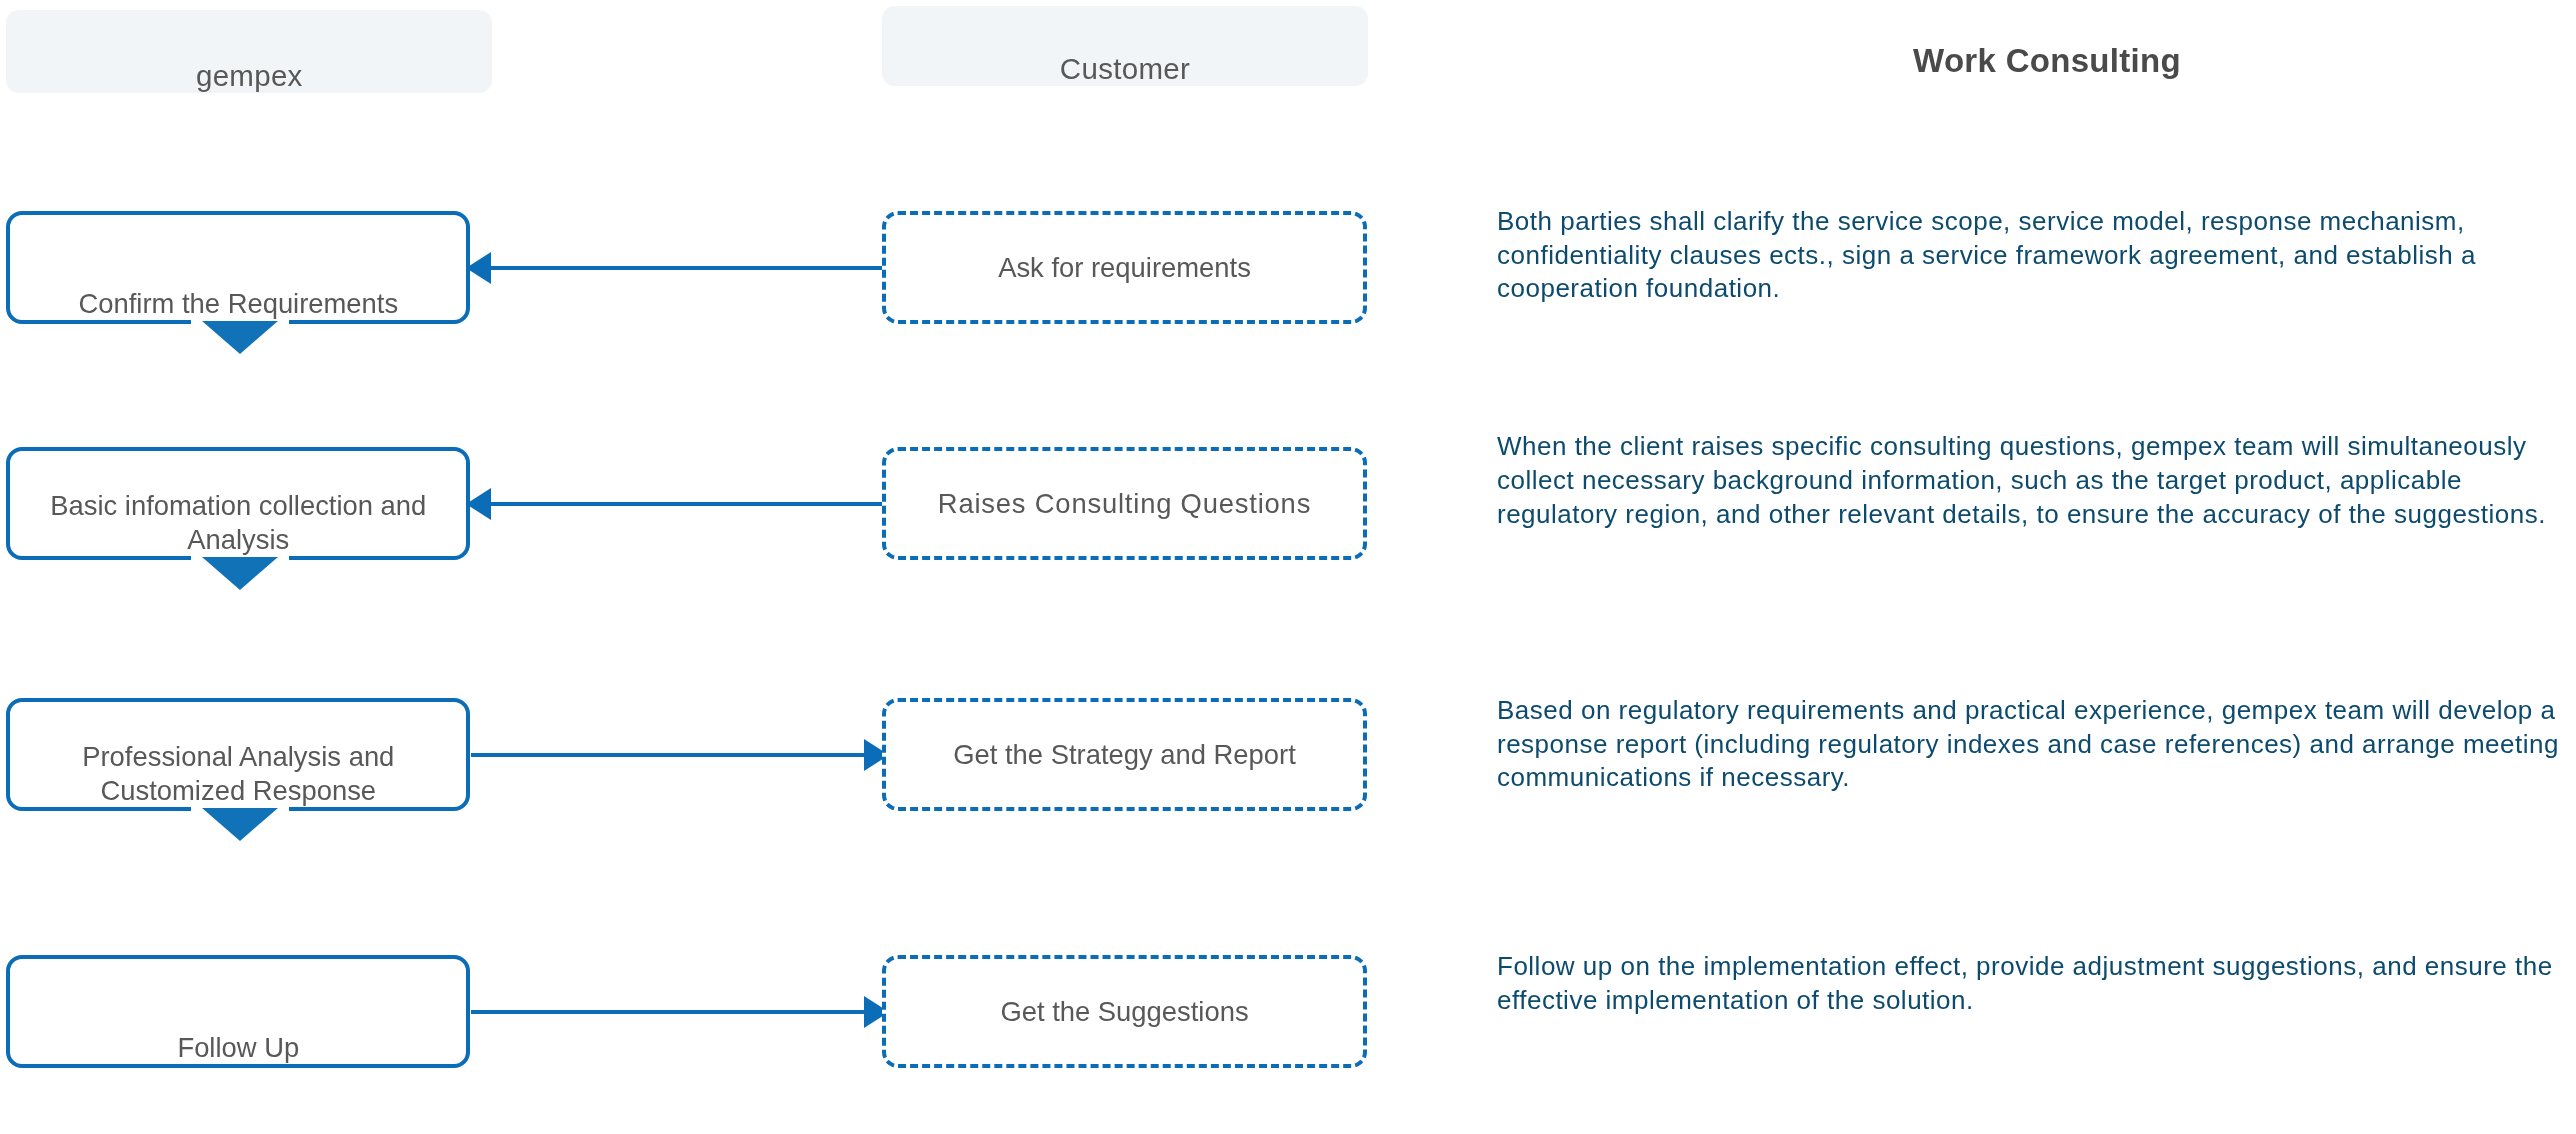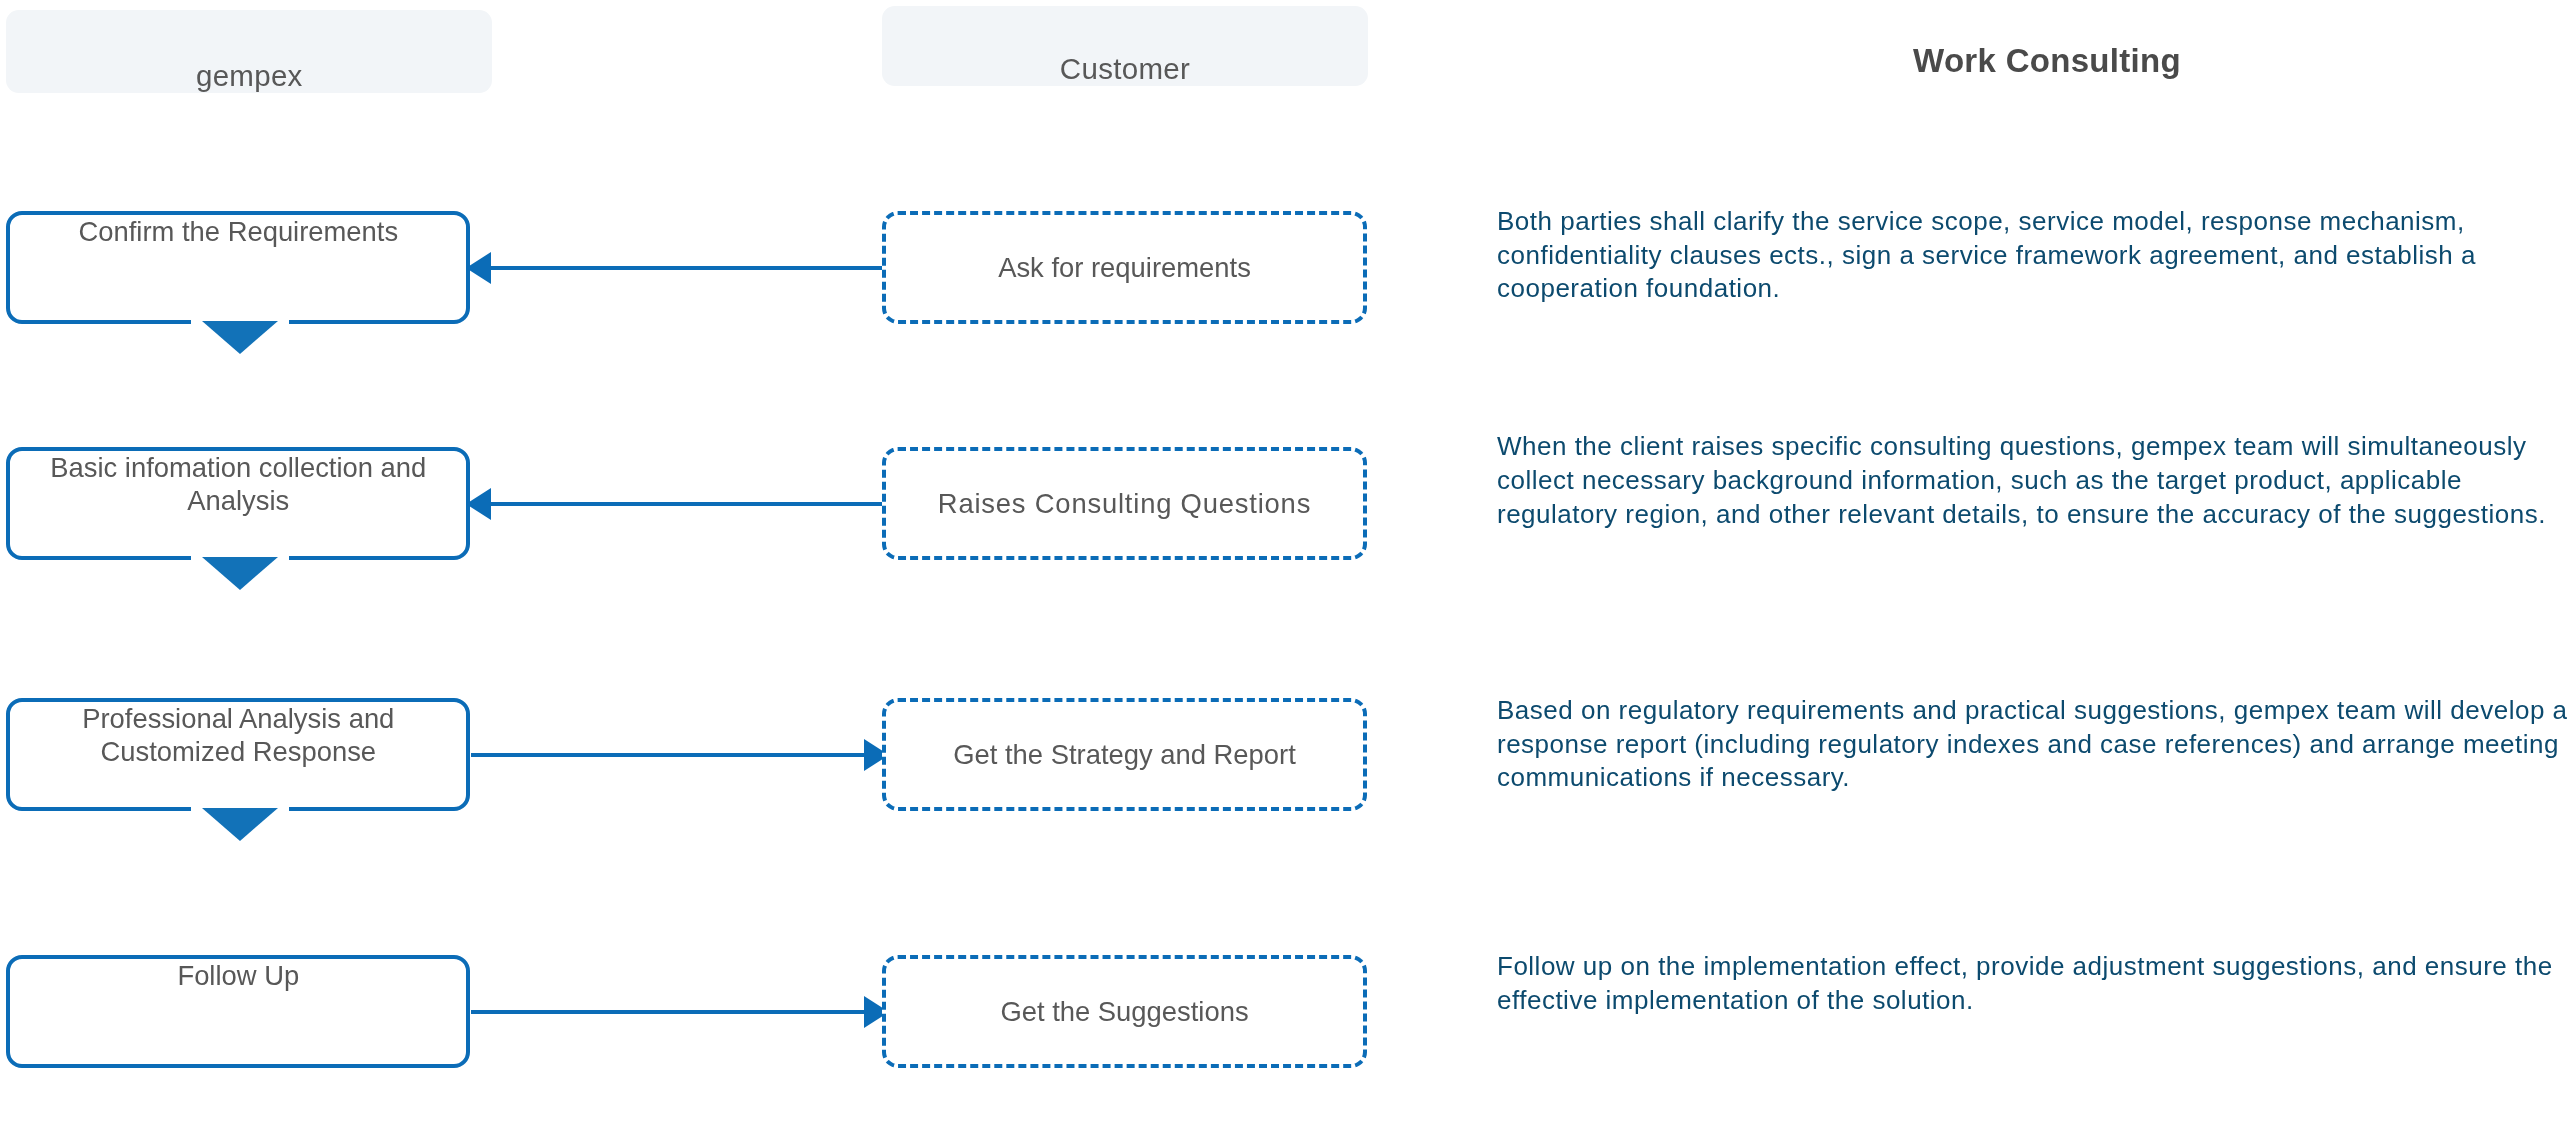--- a/index.html
+++ b/index.html
@@ -37,21 +37,21 @@
   #row-3{top:955px;height:201px;}
 
   
   .gx-wrap{position:absolute;left:6.3px;top:0;width:464px;height:113px;}
   .gx-box{
     position:absolute;inset:0;
     border:4.7px solid #0b6cb7;
     border-radius:16px;
     background:#ffffff;
     box-sizing:border-box;
-    display:flex;align-items:flex-start;justify-content:center;
+    display:flex;align-items:flex-end;justify-content:center;
     text-align:center;
     color:#585858;font-size:27.4px;line-height:1.22;
     padding:0 12.7px;box-sizing:border-box;
   }
   
   .gx-notch-mask{
     position:absolute;left:185px;bottom:-3.2px;width:98px;height:8.4px;
     background:#ffffff;
   }
   .gx-notch{
@@ -186,21 +186,21 @@
 
     <div class="arrow to-right">
       <span class="shaft"></span>
       <span class="head"></span>
     </div>
 
     <div class="cu-box">
       <span>Get the Strategy and Report</span>
     </div>
 
-    <div class="ws" id="ws-2">Based on regulatory requirements and practical suggestions, gempex team will develop a response report (including regulatory indexes and case references) and arrange meeting communications if necessary.</div>
+    <div class="ws" id="ws-2">Based on regulatory requirements and practical experience, gempex team will develop a response report (including regulatory indexes and case references) and arrange meeting communications if necessary.</div>
   </div>
 
   <div class="row" id="row-3">
 
     <div class="gx-wrap">
       <div class="gx-box">
         <span>Follow Up</span>
       </div>
     </div>
 

